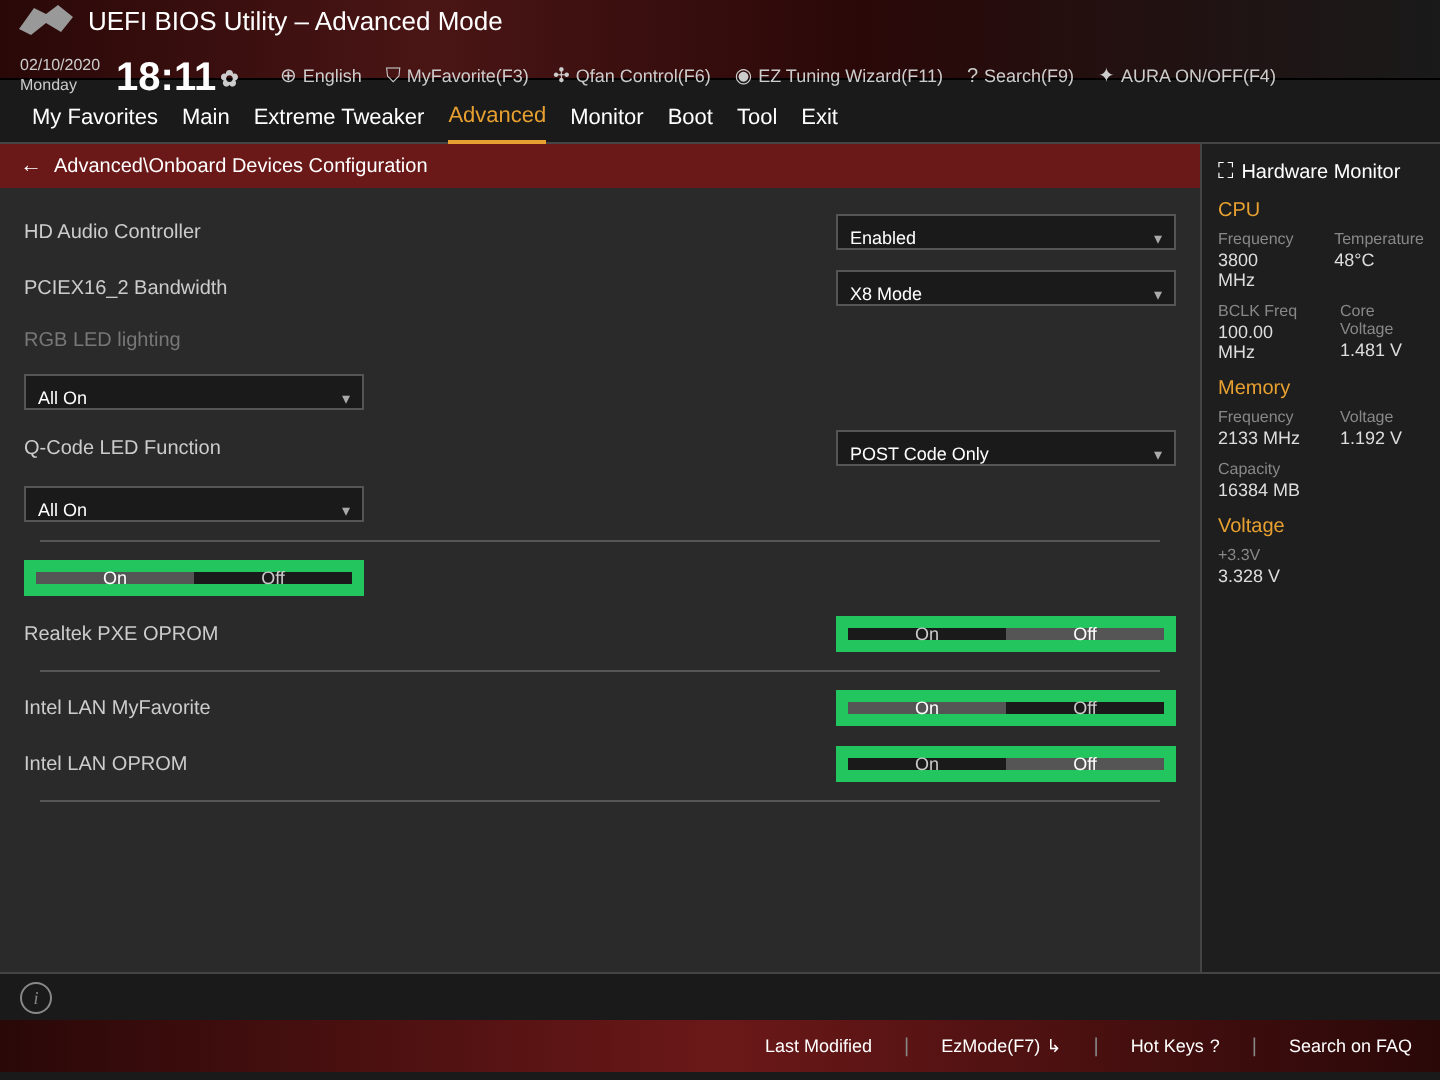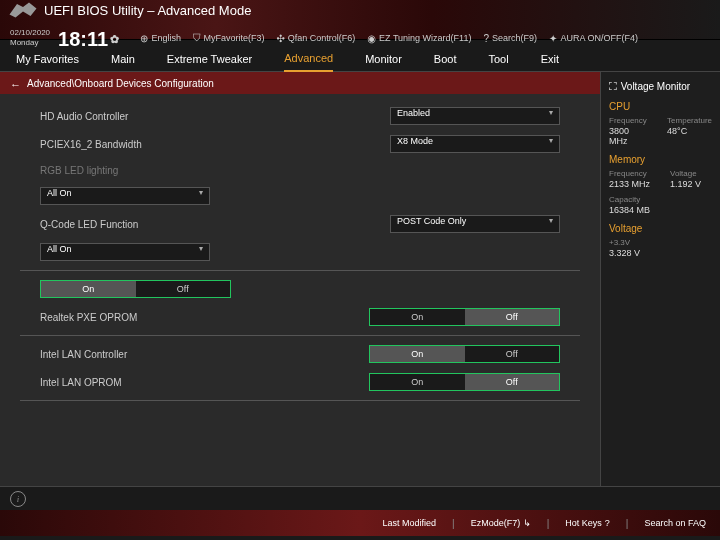--- a/index.html
+++ b/index.html
@@ -6,35 +6,35 @@
 body{width:720px;height:540px;background:#1a1a1a;color:#ccc;font-size:10px;overflow:hidden;position:relative}
 .header{height:40px;background:linear-gradient(90deg,#2a0808 0%,#4a1515 30%,#2a0808 60%,#1a1a1a 100%);display:flex;align-items:flex-start;padding:0 8px;border-bottom:1px solid #000}
 .logo{display:flex;align-items:center;gap:6px}
 .rog-icon{width:30px;height:20px;color:#888}
 .title{color:#fff;font-size:13px;font-weight:normal}
 .dt-col{font-size:8px;color:#ccc;line-height:1.2}
 .time{font-size:20px;color:#fff;font-weight:bold;display:flex;align-items:center;gap:2px}
 .gear{font-size:11px;color:#ccc}
 .tb-item{display:flex;align-items:center;gap:3px;color:#ccc;font-size:9px;cursor:pointer}
 .tb-icon{font-size:10px}
-.tabs{height:26px;background:#1a1a1a;display:flex;align-items:center;padding:0 16px;gap:32px;border-bottom:1px solid #444}
+.tabs{height:26px;background:#1a1a1a;display:flex;align-items:center;padding:0 16px;gap:12px;border-bottom:1px solid #444}
 .tab{color:#fff;font-size:11px;cursor:pointer;padding:6px 0}
 .tab.active{color:#e8a030;border-bottom:2px solid #e8a030}
 .main-area{display:flex;height:414px}
 .content{flex:1;background:#2a2a2a;overflow-y:auto}
 .breadcrumb{background:#6b1818;color:#fff;padding:5px 10px;font-size:10px;display:flex;align-items:center;gap:6px}
 .back-arrow{cursor:pointer;font-size:11px}
 .settings{padding:8px 0}
-.row{display:flex;align-items:center;padding:5px 40px;min-height:24px}
+.row{display:flex;align-items:center;padding:5px 12px;min-height:24px}
 .row-label{flex:1;color:#ccc;font-size:10px}
 .row-label.indent{padding-left:18px}
 .row-label.dim{color:#777}
-.dropdown{width:170px;height:18px;background:#1a1a1a;border:1px solid #555;display:flex;align-items:flex-start;justify-content:space-between;padding:0 6px;cursor:pointer;color:#fff;font-size:9px}
+.dropdown{width:170px;height:18px;background:#1a1a1a;border:1px solid #555;display:flex;align-items:flex-end;justify-content:space-between;padding:0 6px;cursor:pointer;color:#fff;font-size:9px}
 .dd-arrow{font-size:8px;color:#aaa}
-.toggle{width:191px;height:18px;display:flex;border:1px solid #22c55e}
+.toggle{width:170px;height:18px;display:flex;border:6px solid #22c55e}
 .tg-opt{flex:1;display:flex;align-items:center;justify-content:center;font-size:9px;cursor:pointer;background:#1a1a1a;color:#ccc}
 .tg-opt.active{background:#555;color:#fff}
 .divider{height:1px;background:#555;margin:4px 20px}
 .sidebar{width:120px;background:#1e1e1e;padding:8px;border-left:1px solid #444}
 .sb-title{color:#fff;font-size:10px;margin-bottom:6px;display:flex;align-items:center;gap:4px}
 .sb-section{color:#e8a030;font-size:10px;margin:8px 0 4px}
 .sb-grid{display:flex;gap:19px;margin-bottom:6px}
 .sb-col{flex:1}
 .sb-label{color:#888;font-size:8px;margin-bottom:1px}
 .sb-val{color:#ddd;font-size:9px}
@@ -160,51 +160,61 @@
         </div>
       <div class="row">
           <span class="row-label">Realtek PXE OPROM</span>
           <div class="toggle">
             <div class="tg-opt">On</div>
             <div class="tg-opt active">Off</div>
           </div>
         </div>
       <div class="divider"></div>
       <div class="row">
-          <span class="row-label">Intel LAN Controller</span>
+          <span class="row-label">Intel LAN MyFavorite</span>
           <div class="toggle">
             <div class="tg-opt active">On</div>
             <div class="tg-opt">Off</div>
           </div>
         </div>
       <div class="row">
           <span class="row-label">Intel LAN OPROM</span>
           <div class="toggle">
             <div class="tg-opt">On</div>
             <div class="tg-opt active">Off</div>
           </div>
         </div>
       <div class="divider"></div>
     </div>
   </div>
 
   <div class="sidebar">
     <div class="sb-title">
         <span class="hw-icon">⛶</span>
-        <span>Voltage Monitor</span>
+        <span>Hardware Monitor</span>
       </div>
     <div class="sb-section">CPU</div>
     <div class="sb-grid">
         <div class="sb-col">
           <div class="sb-label">Frequency</div>
           <div class="sb-val">3800 MHz</div>
         </div>
         <div class="sb-col">
           <div class="sb-label">Temperature</div>
           <div class="sb-val">48°C</div>
+        </div>
+      </div>
+    <div class="sb-grid">
+        <div class="sb-col">
+          <div class="sb-label">BCLK Freq</div>
+          <div class="sb-val">100.00 MHz</div>
+        </div>
+        <div class="sb-col">
+          <div class="sb-label">Core Voltage</div>
+          <div class="sb-val">1.481 V</div>
         </div>
       </div>
     <div class="sb-section">Memory</div>
     <div class="sb-grid">
         <div class="sb-col">
           <div class="sb-label">Frequency</div>
           <div class="sb-val">2133 MHz</div>
         </div>
         <div class="sb-col">
           <div class="sb-label">Voltage</div>

